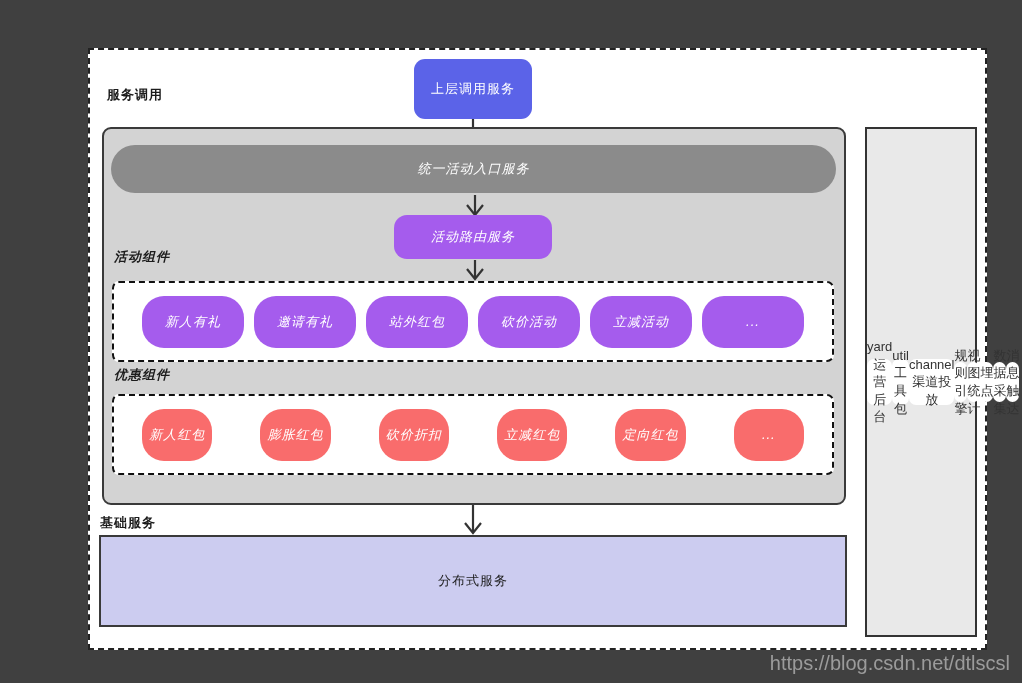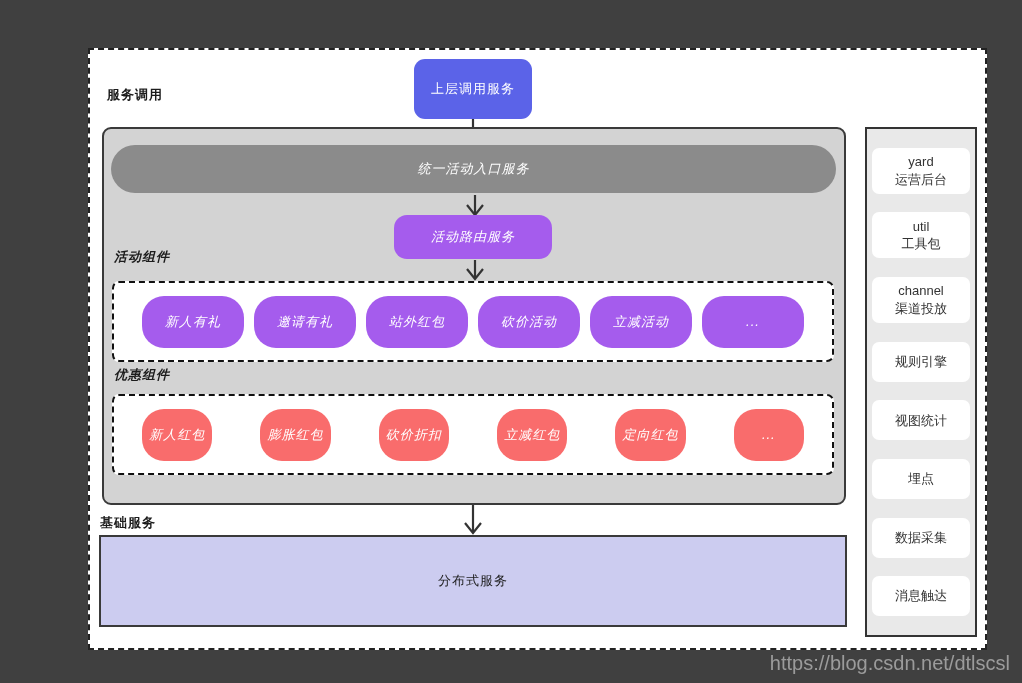--- a/index.html
+++ b/index.html
@@ -25,21 +25,21 @@
             border:2px dashed #111;border-radius:7px;box-sizing:border-box;
             display:flex;align-items:center;justify-content:space-between;padding:0 28px;}
   .pill{width:102px;height:52px;border-radius:22px;color:#fff;font-size:13px;
         display:flex;align-items:center;justify-content:center;letter-spacing:1px;}
   .pill.purple{background:#a55ced;}
   .pill.red{background:#f96c6c;}
   .base-bar{position:absolute;left:9px;top:485px;width:748px;height:92px;background:#ccccf0;
             border:2px solid #3a3a3a;box-sizing:border-box;color:#1c1c1c;font-size:13px;
             display:flex;align-items:center;justify-content:center;letter-spacing:1px;}
   .sidebar{position:absolute;left:775px;top:77px;width:112px;height:510px;background:#e9e9e9;
-           border:2px solid #333;box-sizing:border-box;display:flex;flex-direction:column;
+           border:2px solid #333;box-sizing:border-box;display:flex;flex-direction:row;
            align-items:center;justify-content:space-evenly;}
   .side-card{width:98px;background:#fff;border-radius:7px;color:#333;font-size:13px;
              display:flex;flex-direction:column;align-items:center;justify-content:center;
              line-height:1.35;text-align:center;}
   .side-card.two{height:46px;}
   .side-card.one{height:40px;}
   .watermark{position:absolute;right:12px;top:652px;color:#9b9b9b;font-size:20px;}
 </style>
 </head>
 <body>

